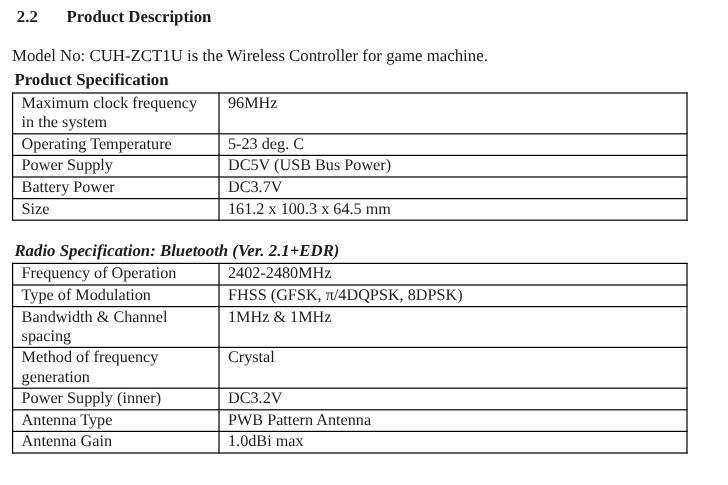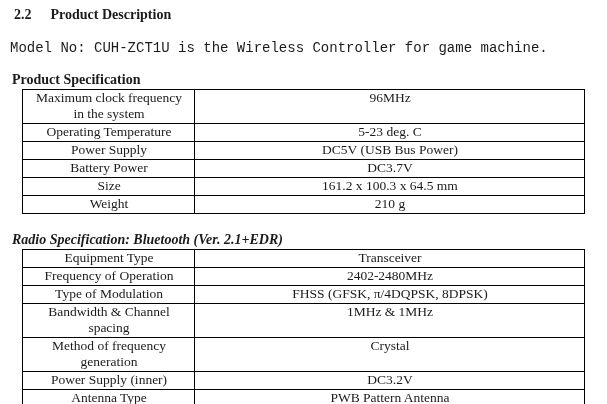--- a/index.html
+++ b/index.html
@@ -15,50 +15,47 @@
     padding: 7px 10px 0 10px;
     background: #ffffff;
     font-family: "Liberation Serif", "DejaVu Serif", serif;
     font-size: 13.5px;
     color: #1b1b1b;
     overflow: hidden;
   }
   .section-heading {
     display: flex;
     align-items: flex-start;
-    gap: 19px;
+    gap: 24px;
     font-weight: bold;
     font-size: 14px;
     line-height: 16px;
     padding-left: 4px;
   }
   .model-line {
     margin-top: 17px;
     font-size: 14px;
     line-height: 16px;
-    font-family: Liberation Mono, monospace;
   }
   .table-heading {
-    margin-top: 16px;
+    margin-top: 4px;
     margin-bottom: 2px;
     font-weight: bold;
     font-size: 14px;
     line-height: 15px;
     padding-left: 2px;
   }
   .table-heading.radio {
     margin-top: 18px;
     font-style: italic;
   }
   table.spec {
     border-collapse: collapse;
-    margin-left: 12px;
     width: 563px;
     table-layout: fixed;
-    text-align: center;
   }
   table.spec td {
     border: 1.5px solid #000000;
     padding: 0 6px 1px 7px;
     font-size: 13.5px;
     line-height: 16px;
     vertical-align: top;
   }
   table.spec td.label-col {
     width: 158px;
@@ -93,35 +90,27 @@
         <td>DC5V (USB Bus Power)</td>
       </tr>
       <tr>
         <td class="label-col">Battery Power</td>
         <td>DC3.7V</td>
       </tr>
       <tr>
         <td class="label-col">Size</td>
         <td>161.2 x 100.3 x 64.5 mm</td>
       </tr>
-      <tr>
-        <td class="label-col">Weight</td>
-        <td>210 g</td>
-      </tr>
     </tbody>
   </table>
 
   <div class="table-heading radio">Radio Specification: Bluetooth (Ver. 2.1+EDR)</div>
 
   <table class="spec">
     <tbody>
-      <tr>
-        <td class="label-col">Equipment Type</td>
-        <td>Transceiver</td>
-      </tr>
       <tr>
         <td class="label-col">Frequency of Operation</td>
         <td>2402-2480MHz</td>
       </tr>
       <tr>
         <td class="label-col">Type of Modulation</td>
         <td>FHSS (GFSK, π/4DQPSK, 8DPSK)</td>
       </tr>
       <tr>
         <td class="label-col">Bandwidth &amp; Channel spacing</td>

